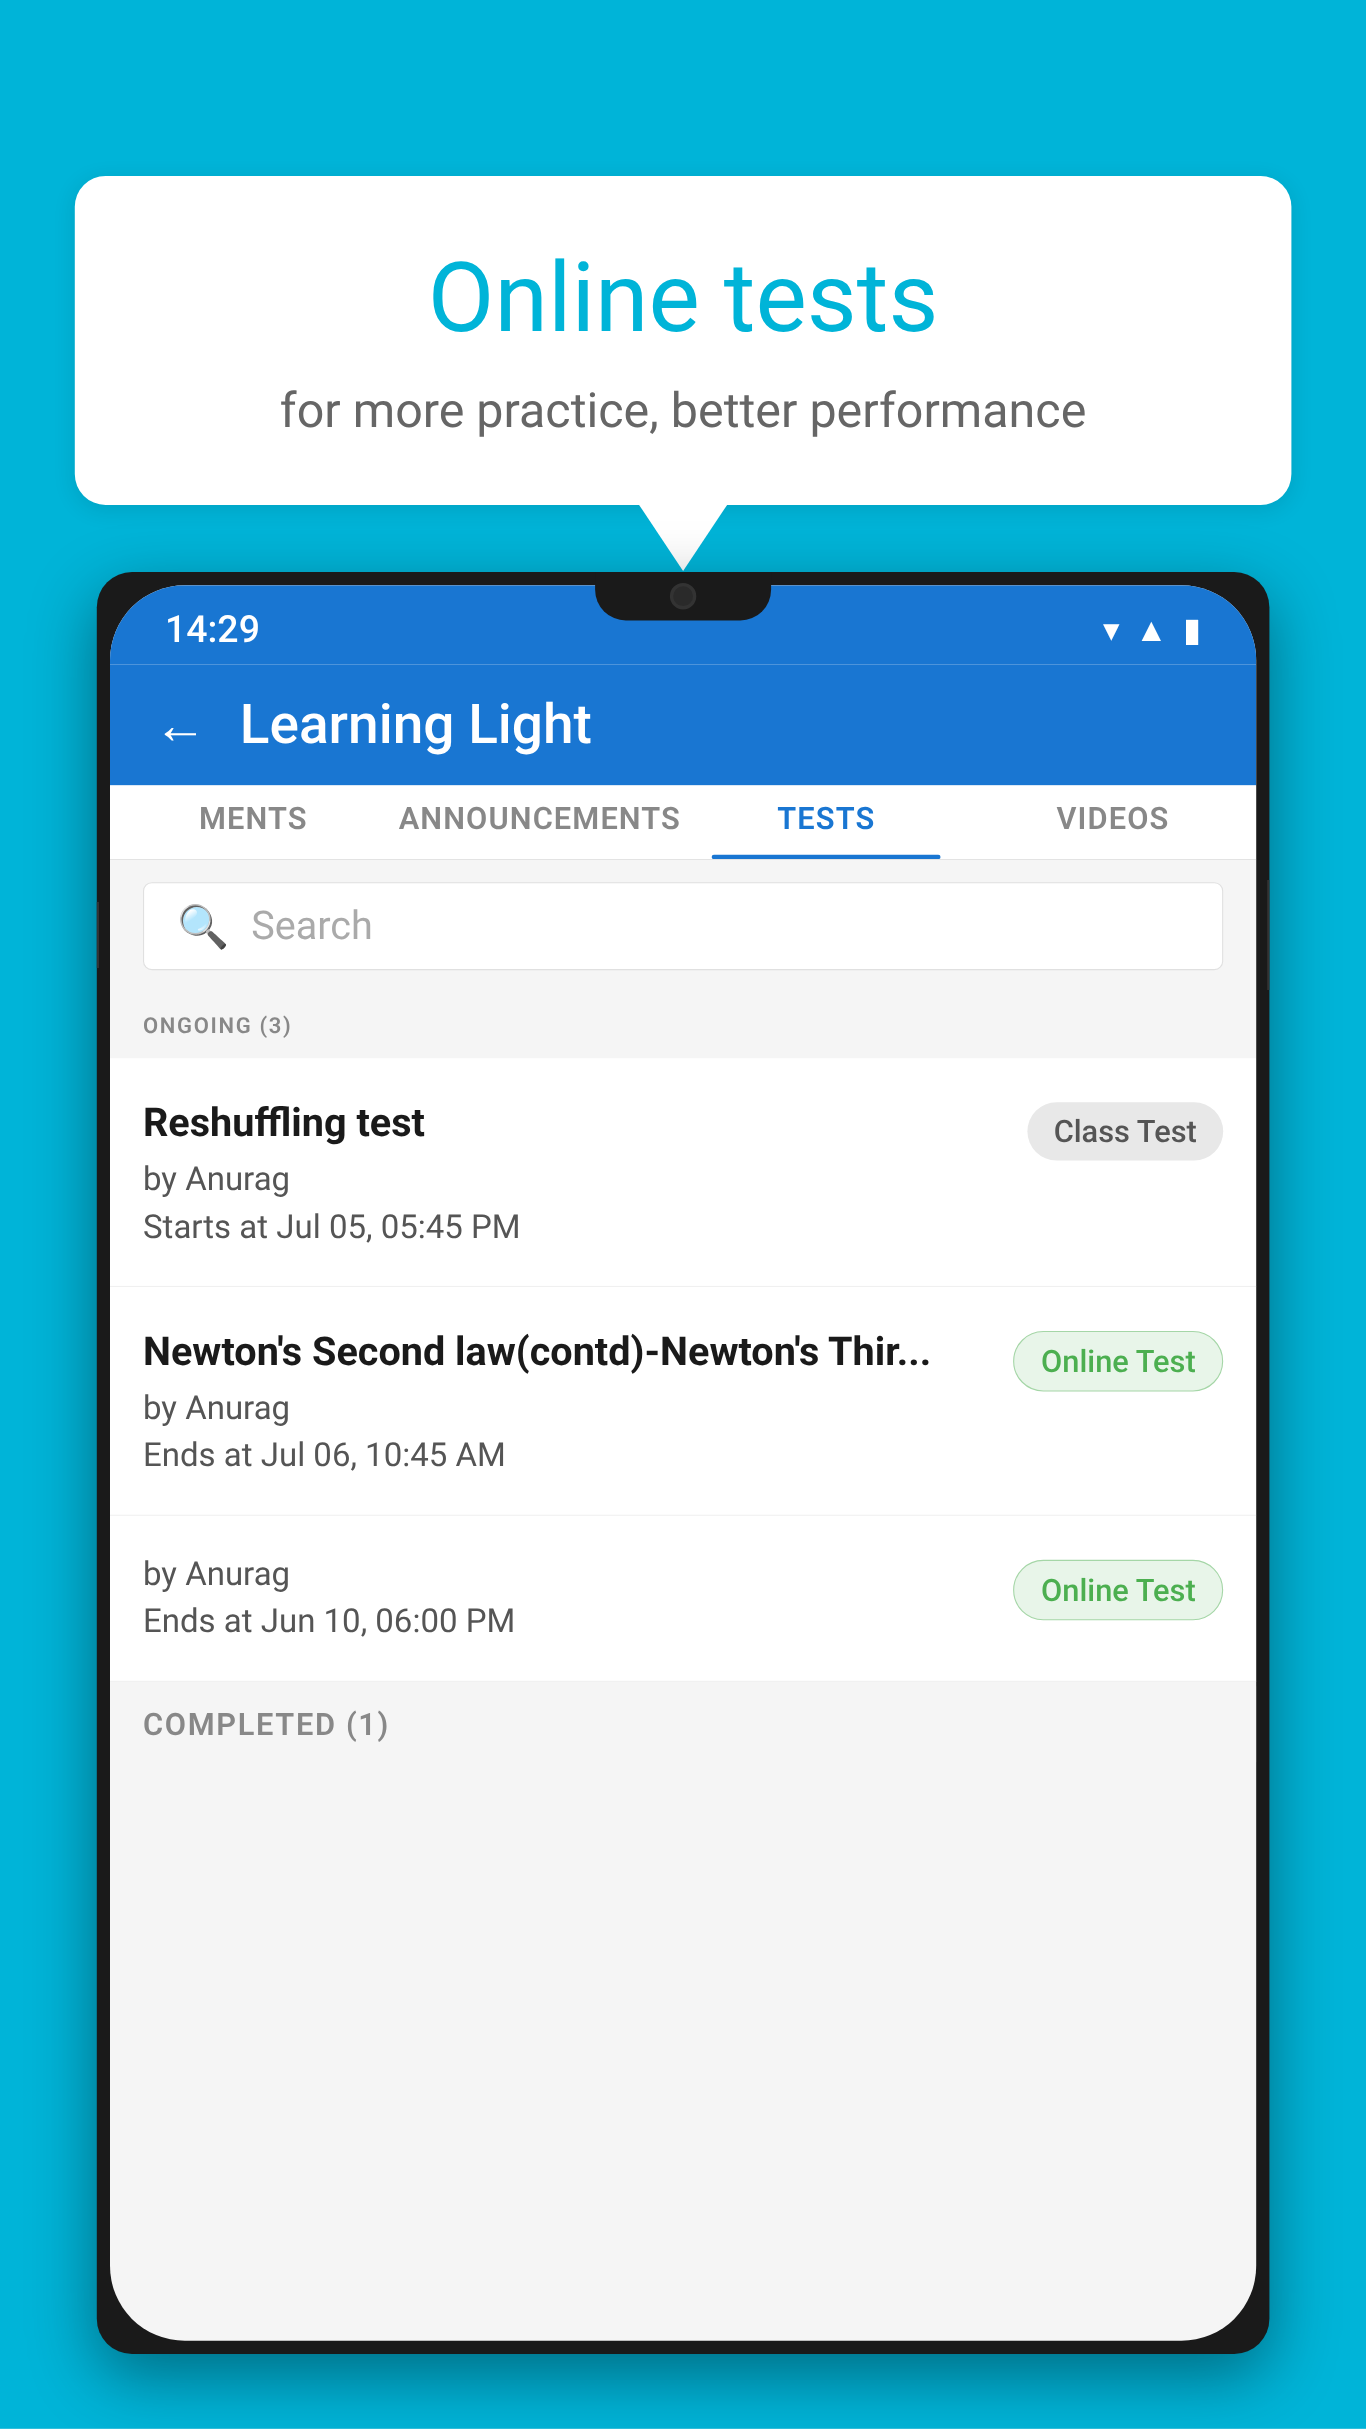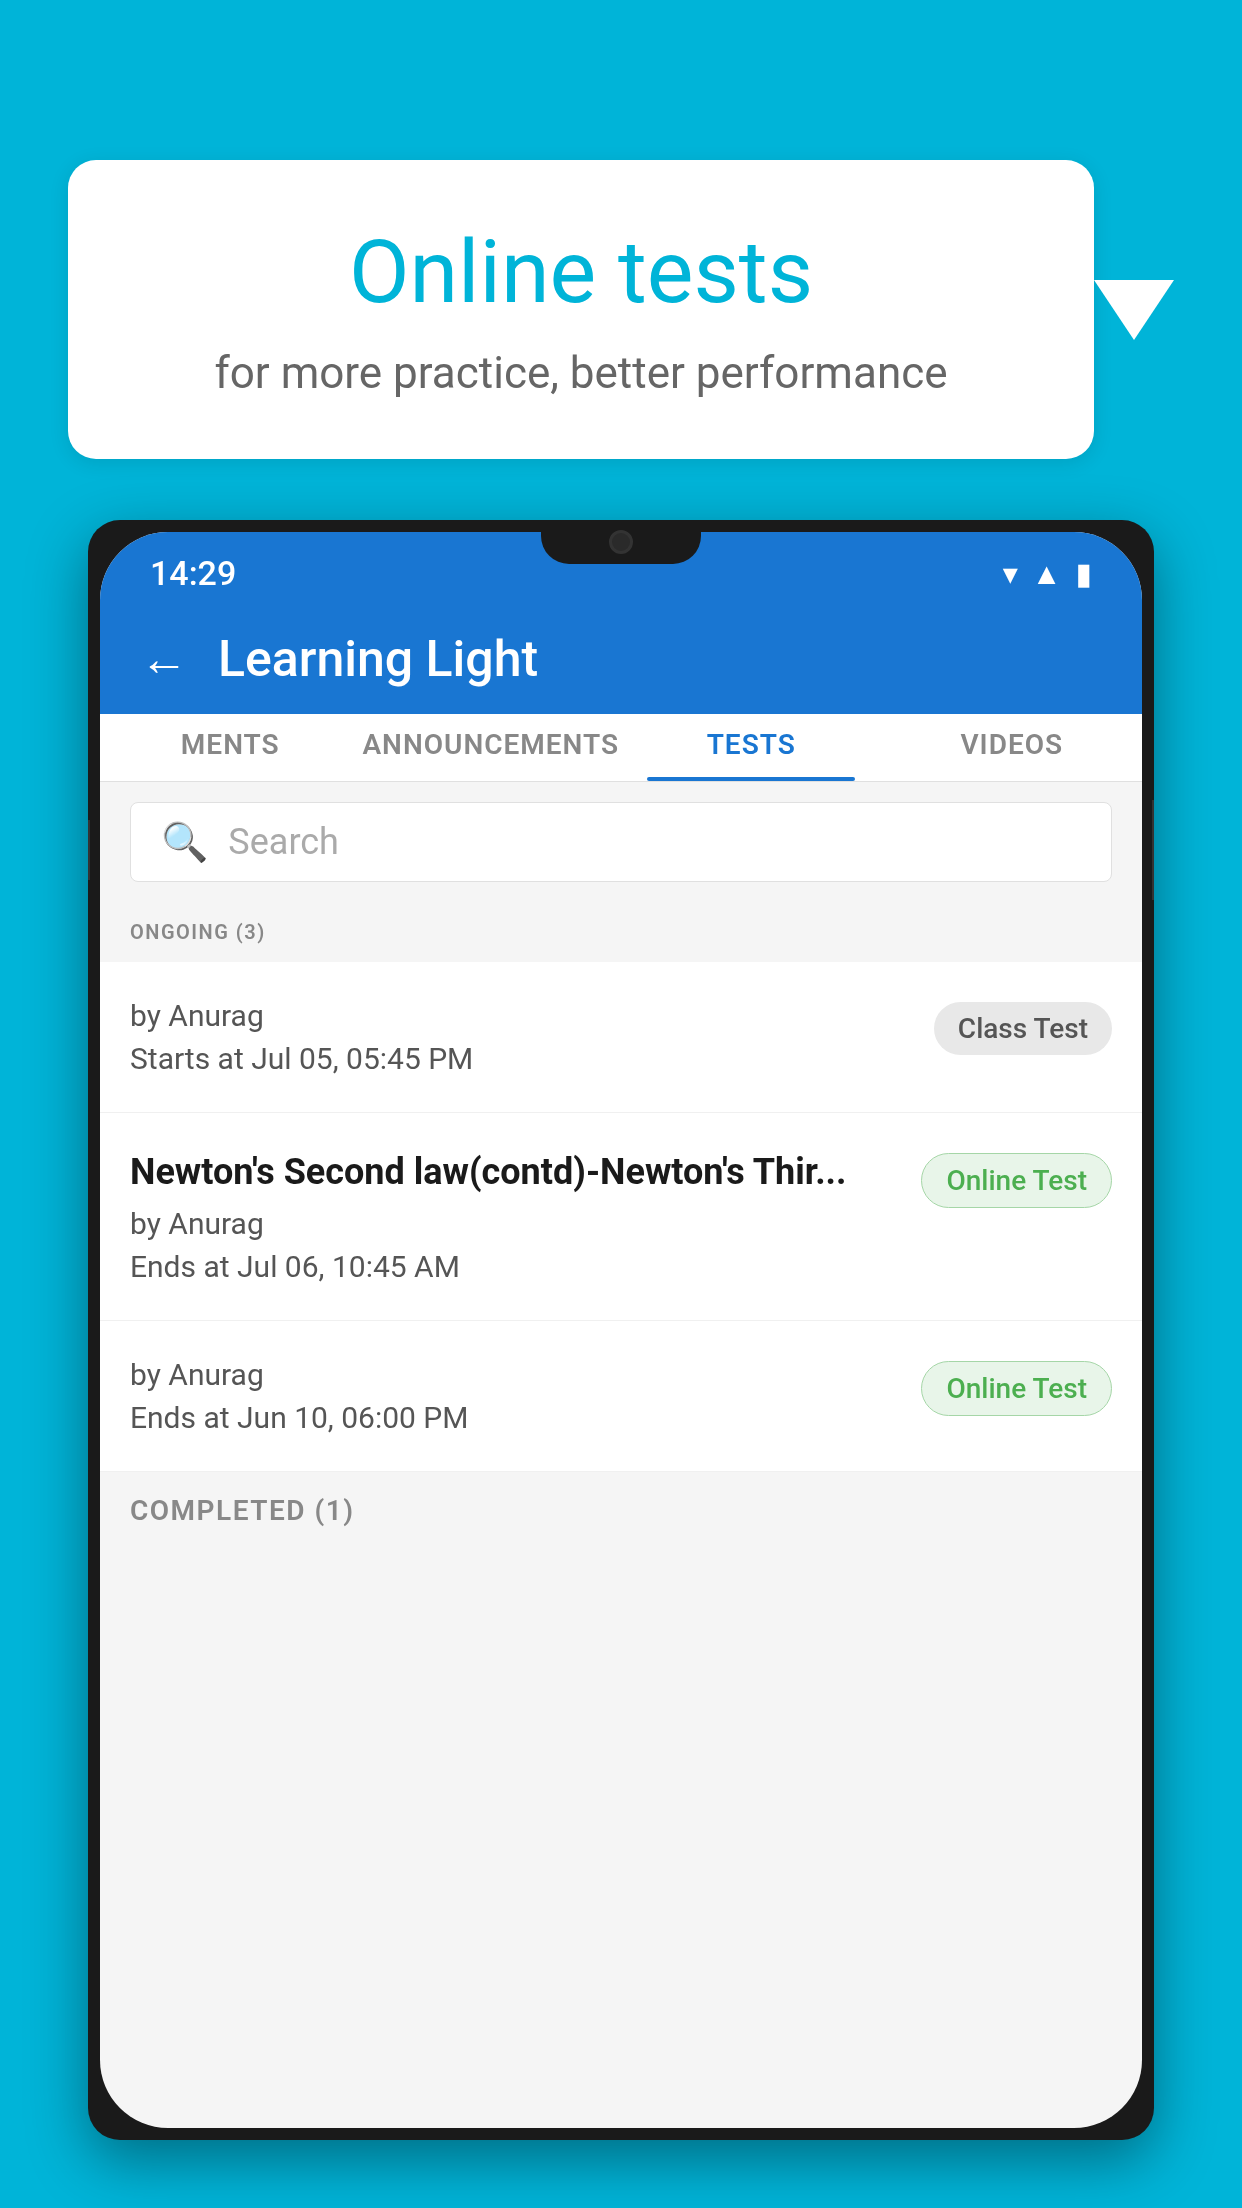--- a/index.html
+++ b/index.html
@@ -14,21 +14,21 @@
       position: relative;
     }
 
     
     .speech-bubble-container {
       position: absolute;
       top: 160px;
       left: 68px;
       right: 68px;
       display: flex;
-      flex-direction: row;
+      flex-direction: column;
       align-items: center;
     }
 
     .speech-bubble {
       background: white;
       border-radius: 28px;
       padding: 60px 70px;
       width: 100%;
       text-align: center;
       box-shadow: 0 4px 20px rgba(0,0,0,0.1);
@@ -385,20 +385,21 @@
           <span class="search-placeholder">Search</span>
         </div>
       </div>
 
       <div class="section-header">ONGOING (3)</div>
 
       <div class="tests-list">
 
         <div class="test-item">
           <div class="test-info">
+            <div class="test-name">Reshuffling test</div>
             <div class="test-author">by Anurag</div>
             <div class="test-time">Starts at  Jul 05, 05:45 PM</div>
           </div>
           <div class="test-badge badge-class">Class Test</div>
         </div>
 
         <div class="test-item">
           <div class="test-info">
             <div class="test-name">Newton's Second law(contd)-Newton's Thir...</div>
             <div class="test-author">by Anurag</div>

